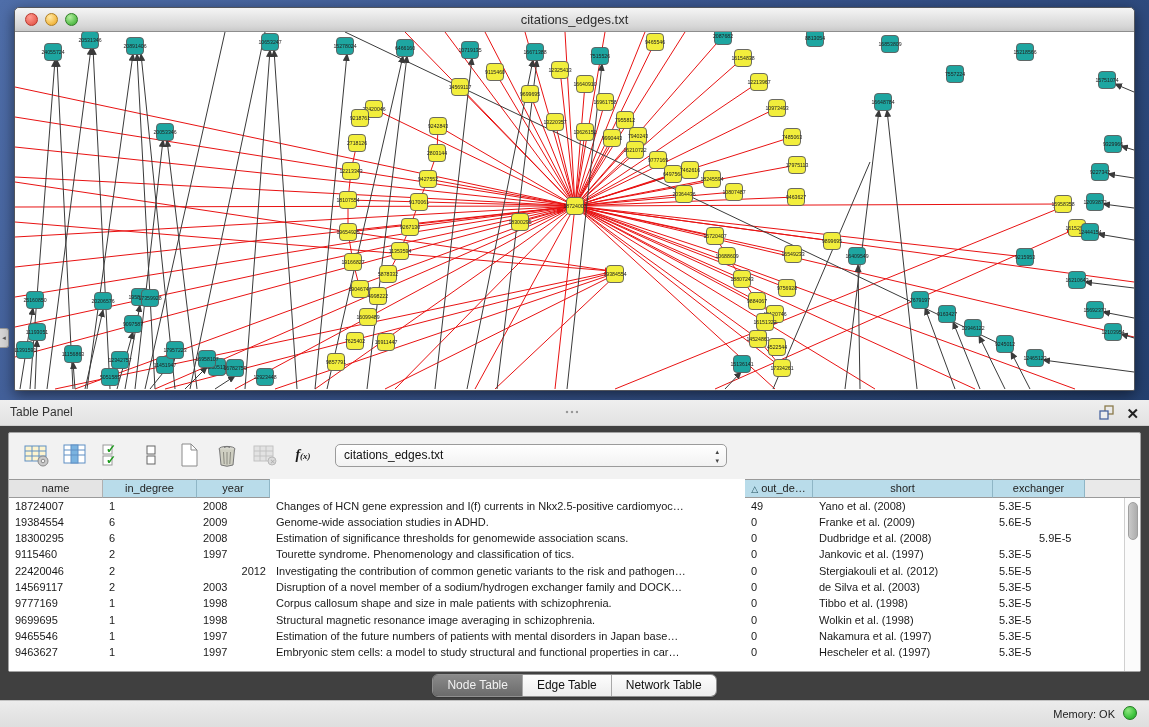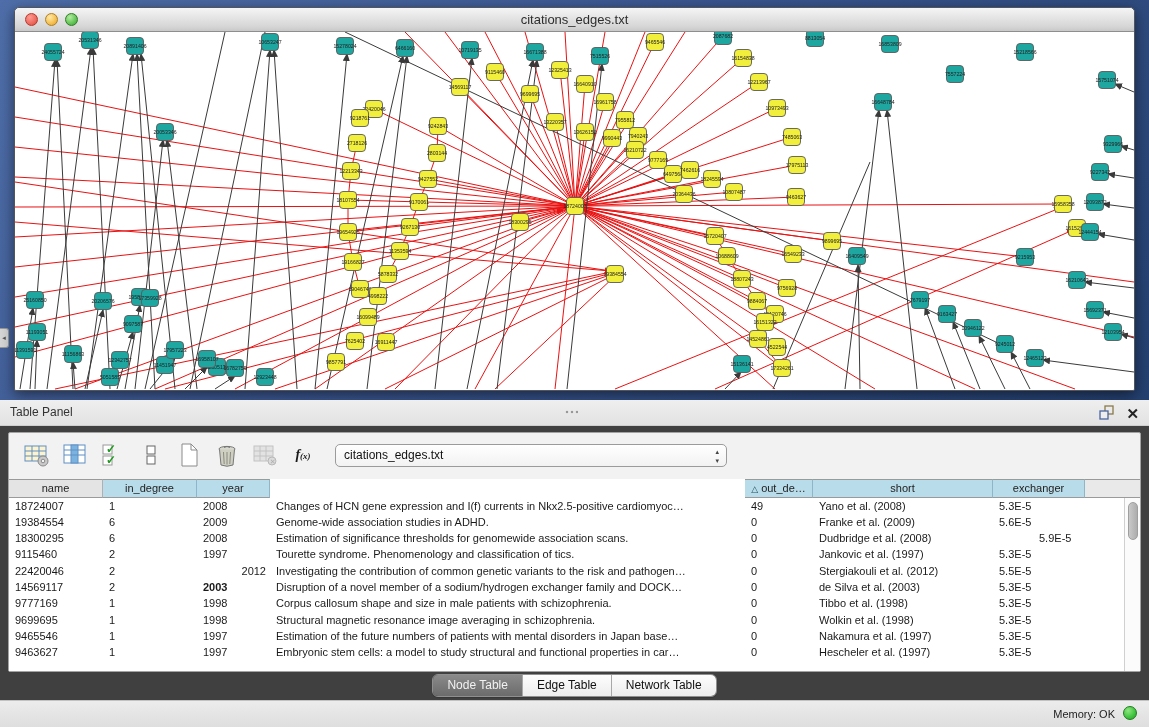--- a/index.html
+++ b/index.html
@@ -847,21 +847,21 @@
               <div class="td" style="width: 94px;">2</div>
               <div class="td" style="width: 73px; text-align: right;">2012</div>
               <div class="td" style="width: 475px;">Investigating the contribution of common genetic variants to the risk and pathogen…</div>
               <div class="td" style="width: 68px;">0</div>
               <div class="td" style="width: 180px;">Stergiakouli et al. (2012)</div>
               <div class="td" style="width: 92px;">5.5E-5</div>
             </div>
             <div class="tr">
               <div class="td" style="width: 94px;">14569117</div>
               <div class="td" style="width: 94px;">2</div>
-              <div class="td" style="width: 73px; font-weight: bold;">2003</div>
+              <div class="td" style="width: 73px;">2003</div>
               <div class="td" style="width: 475px;">Disruption of a novel member of a sodium/hydrogen exchanger family and DOCK…</div>
               <div class="td" style="width: 68px;">0</div>
               <div class="td" style="width: 180px;">de Silva et al. (2003)</div>
               <div class="td" style="width: 92px;">5.3E-5</div>
             </div>
             <div class="tr">
               <div class="td" style="width: 94px;">9777169</div>
               <div class="td" style="width: 94px;">1</div>
               <div class="td" style="width: 73px;">1998</div>
               <div class="td" style="width: 475px;">Corpus callosum shape and size in male patients with schizophrenia.</div>

